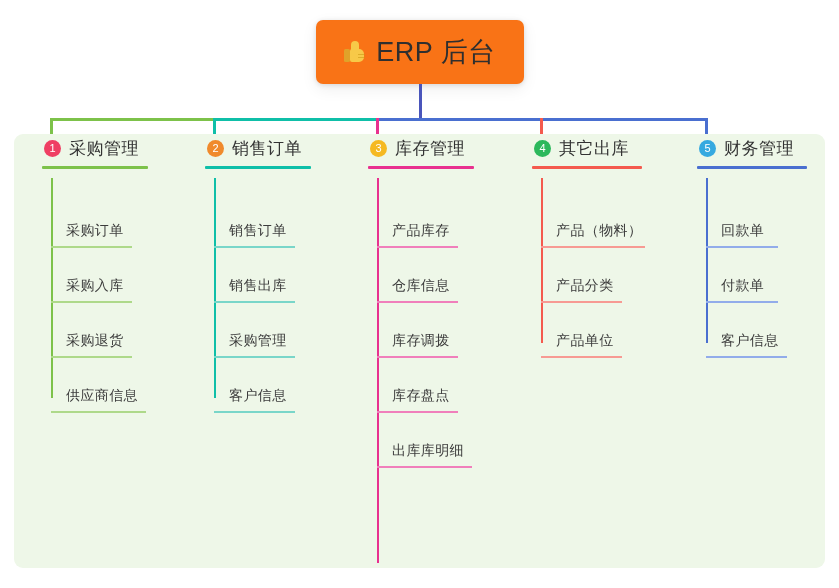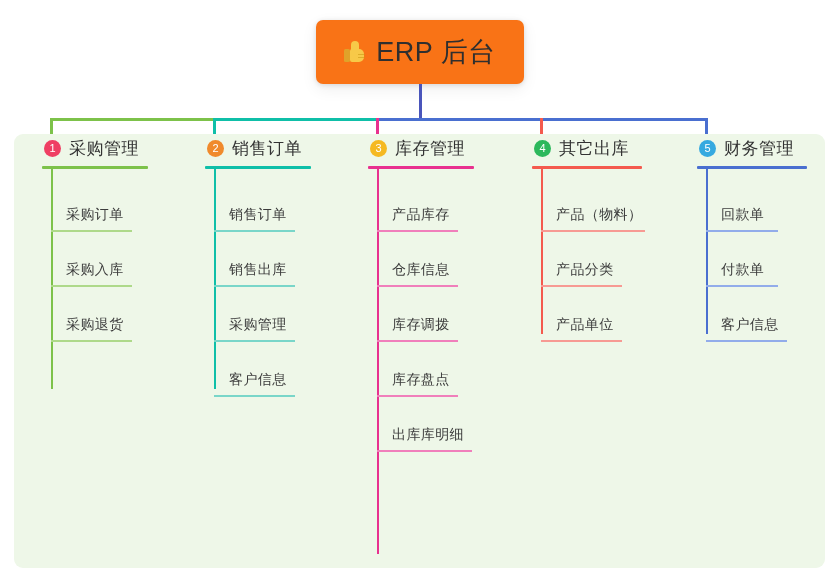--- a/index.html
+++ b/index.html
@@ -122,21 +122,22 @@
     color: #323232;
     letter-spacing: 0.5px;
   }
   .header-rule {
     height: 3px;
     border-radius: 1px;
     margin-top: 4px;
   }
   .items {
     position: relative;
-    padding-top: 8px;
+    padding-top: 15px;
+    margin-top: 9px;
   }
   .spine {
     position: absolute;
     left: 9px;
     top: 0;
     width: 2px;
   }
   .item {
     position: relative;
     height: 55px;
@@ -202,20 +203,24 @@
             <div class="item-rule" style="background: rgb(174, 217, 138); width: 81px;"></div>
           </div>
           <div class="item">
             <span class="item-label">采购入库</span>
             <div class="item-rule" style="background: rgb(174, 217, 138); width: 81px;"></div>
           </div>
           <div class="item">
             <span class="item-label">采购退货</span>
             <div class="item-rule" style="background: rgb(174, 217, 138); width: 81px;"></div>
           </div>
+          <div class="item">
+            <span class="item-label">供应商信息</span>
+            <div class="item-rule" style="background: rgb(174, 217, 138); width: 95px;"></div>
+          </div>
         </div>
       </div>
       <div class="column" style="left: 191px;">
         <div class="col-header">
           <span class="badge" style="background: rgb(240, 138, 44);">2</span>
           <span class="col-title">销售订单</span>
         </div>
         <div class="header-rule" style="background: rgb(15, 191, 168); width: 106px;"></div>
         <div class="items">
           <div class="spine" style="background: rgb(15, 191, 168); height: 220px;"></div>

